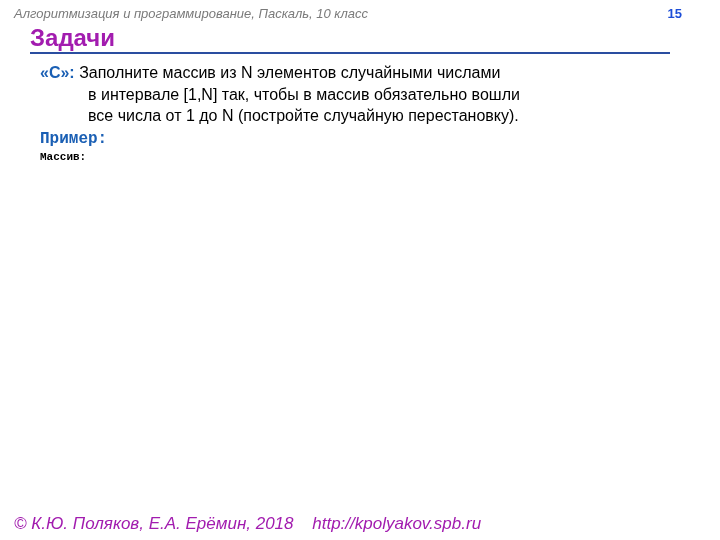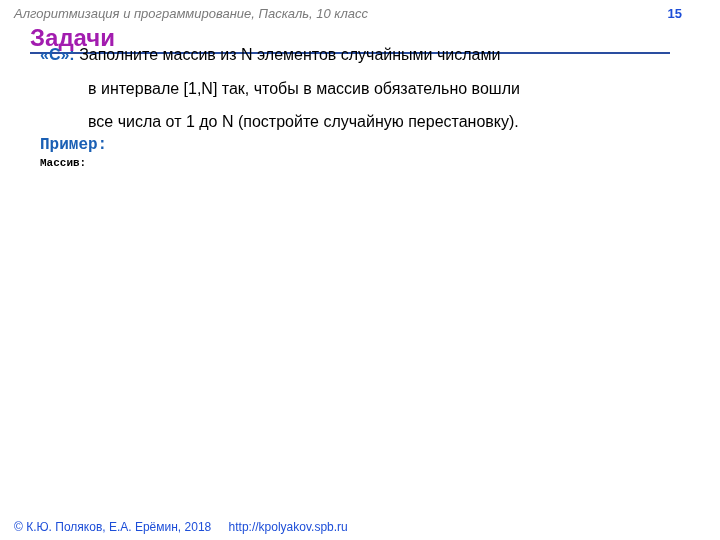--- a/index.html
+++ b/index.html
@@ -2,27 +2,27 @@
 <html><head>
 <meta charset="utf-8">
 <style>
   * { margin: 0; padding: 0; box-sizing: border-box; }
   html, body { width: 720px; height: 540px; font-family: Arial, Helvetica, sans-serif; background: #fff; color: #000; }
   .slide { position: relative; width: 700px; height: 540px; }
   .breadcrumb { position: absolute; top: 6px; left: 14px; font-size: 13px; font-style: italic; color: #7a7a7a; }
   .pagenum { position: absolute; top: 6px; right: 18px; font-size: 13px; color: #1d4ed8; font-weight: bold; }
   .title { position: absolute; top: 24px; left: 30px; right: 30px; border-bottom: 2px solid #2a4ea0; padding-bottom: 0px; }
   .title h1 { font-size: 24px; font-weight: bold; color: #a21caf; }
-  .content { position: absolute; top: 44px; left: 40px; right: 40px; font-size: 16px; line-height: 1.35; }
+  .content { position: absolute; top: 62px; left: 40px; right: 40px; font-size: 16px; line-height: 1.35; }
   .task-label { color: #1a5fb4; font-weight: bold; }
   .task-text { color: #000; }
-  .hang { padding-left: 48px; margin-top: 12px; }
+  .hang { padding-left: 48px; }
   .example-label { color: #1a5fb4; font-weight: bold; font-family: "Courier New", monospace; margin-top: 2px; }
   .mono { font-family: "Courier New", monospace; font-weight: bold; font-size: 11px; }
-  .footer { position: absolute; bottom: 6px; left: 14px; font-size: 12px; color: #1d4ed8; }
+  .footer { position: absolute; bottom: 6px; left: 14px; font-size: 17px; color: #a21caf; font-style: italic; }
   .footer .url { margin-left: 14px; }
 </style>
 </head>
 <body>
 <div class="slide">
 
   <div class="breadcrumb">Алгоритмизация и программирование, Паскаль, 10 класс</div>
   <div class="pagenum">15</div>
 
   <div class="title">

